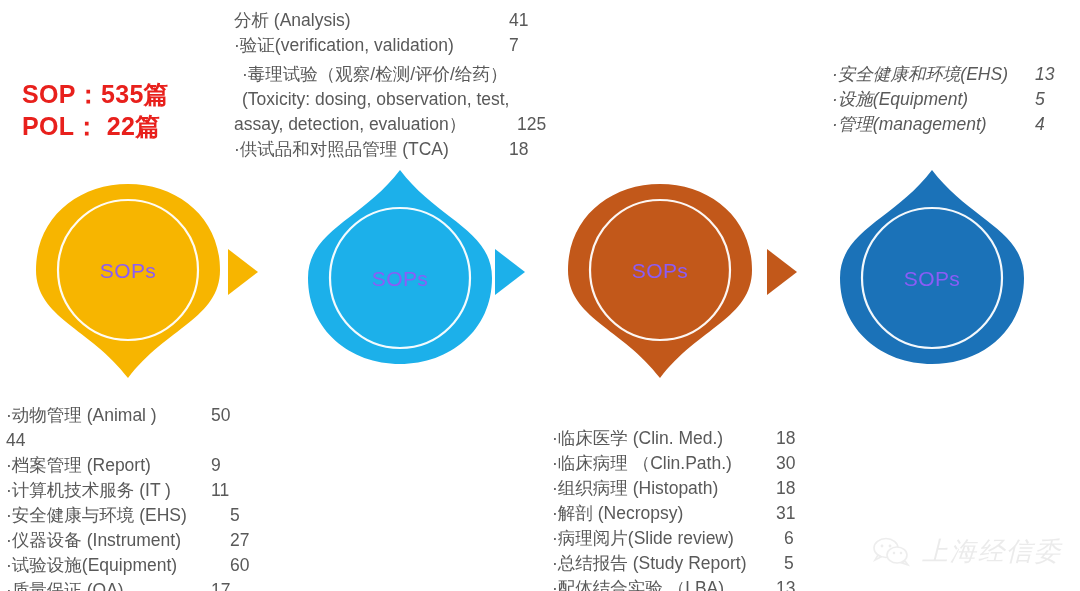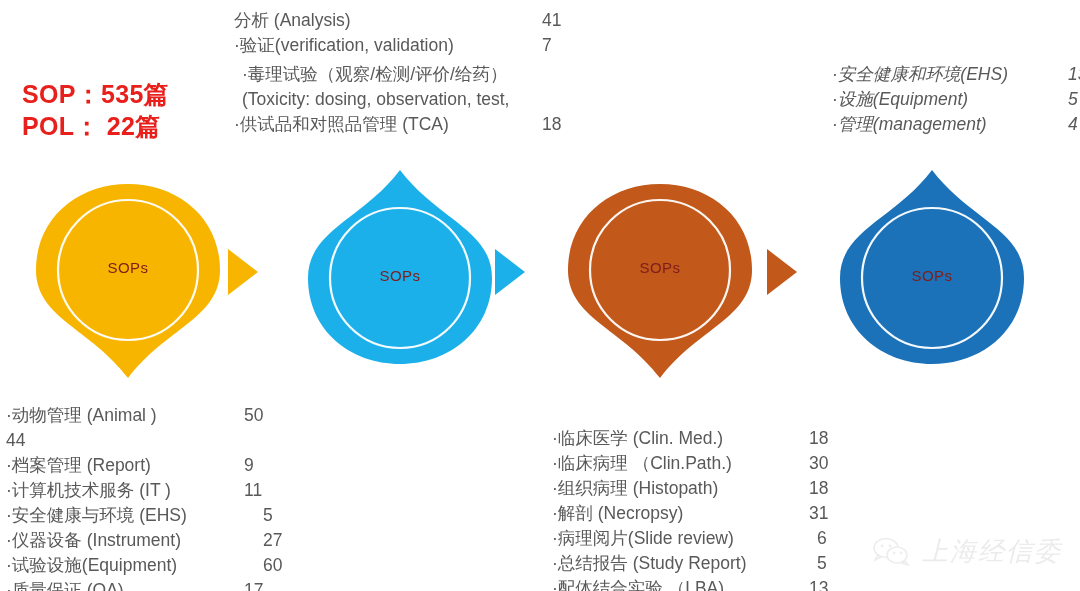--- a/index.html
+++ b/index.html
@@ -20,21 +20,20 @@
   .txt-block {
     position: absolute;
     color: #595959;
     font-size: 17.5px;
     line-height: 25px;
     white-space: nowrap;
   }
   .txt-block .row {
     display: flex;
     align-items: baseline;
-    gap: 33px;
   }
   .txt-block .row .lbl { display: inline-block; }
   .txt-block .row .num {
     display: inline-block;
     text-align: left;
     font-family: "Liberation Sans", "DejaVu Sans", sans-serif;
   }
   .txt-block .plain { display: block; margin-left: 8px; }
 
   
@@ -61,22 +60,22 @@
     left: 0; top: 0;
     width: 200px;
     height: 200px;
     overflow: visible;
   }
   .drop .cap {
     position: absolute;
     left: 0;
     width: 200px;
     text-align: center;
-    color: #7f1d1d;
-    font-size: 15px;
+    color: #8b5cf6;
+    font-size: 21px;
     letter-spacing: 0.4px;
   }
 
   
   .arrow {
     position: absolute;
     width: 0;
     height: 0;
     border-style: solid;
     border-width: 23px 0 23px 30px;
@@ -115,20 +114,24 @@
     <div class="row">
       <span class="lbl" style="width:275px">分析 (Analysis)</span>
       <span class="num" style="width:40px">41</span>
     </div>
     <div class="row">
       <span class="lbl" style="width:275px">·验证(verification, validation)</span>
       <span class="num" style="width:40px">7</span>
     </div>
     <div class="plain" style="margin-top:4px">·毒理试验（观察/检测/评价/给药）</div>
     <div class="plain">(Toxicity: dosing, observation, test,</div>
+    <div class="row">
+      <span class="lbl" style="width:283px">assay, detection, evaluation）</span>
+      <span class="num" style="width:32px">125</span>
+    </div>
     <div class="row">
       <span class="lbl" style="width:275px">·供试品和对照品管理 (TCA)</span>
       <span class="num" style="width:40px">18</span>
     </div>
   </div>
 
   <div class="txt-block" id="blk-top-right" style="left:832px; top:62px;font-style:italic;">
     <div class="row">
       <span class="lbl" style="width:203px">·安全健康和环境(EHS)</span>
       <span class="num" style="width:30px">13</span>

